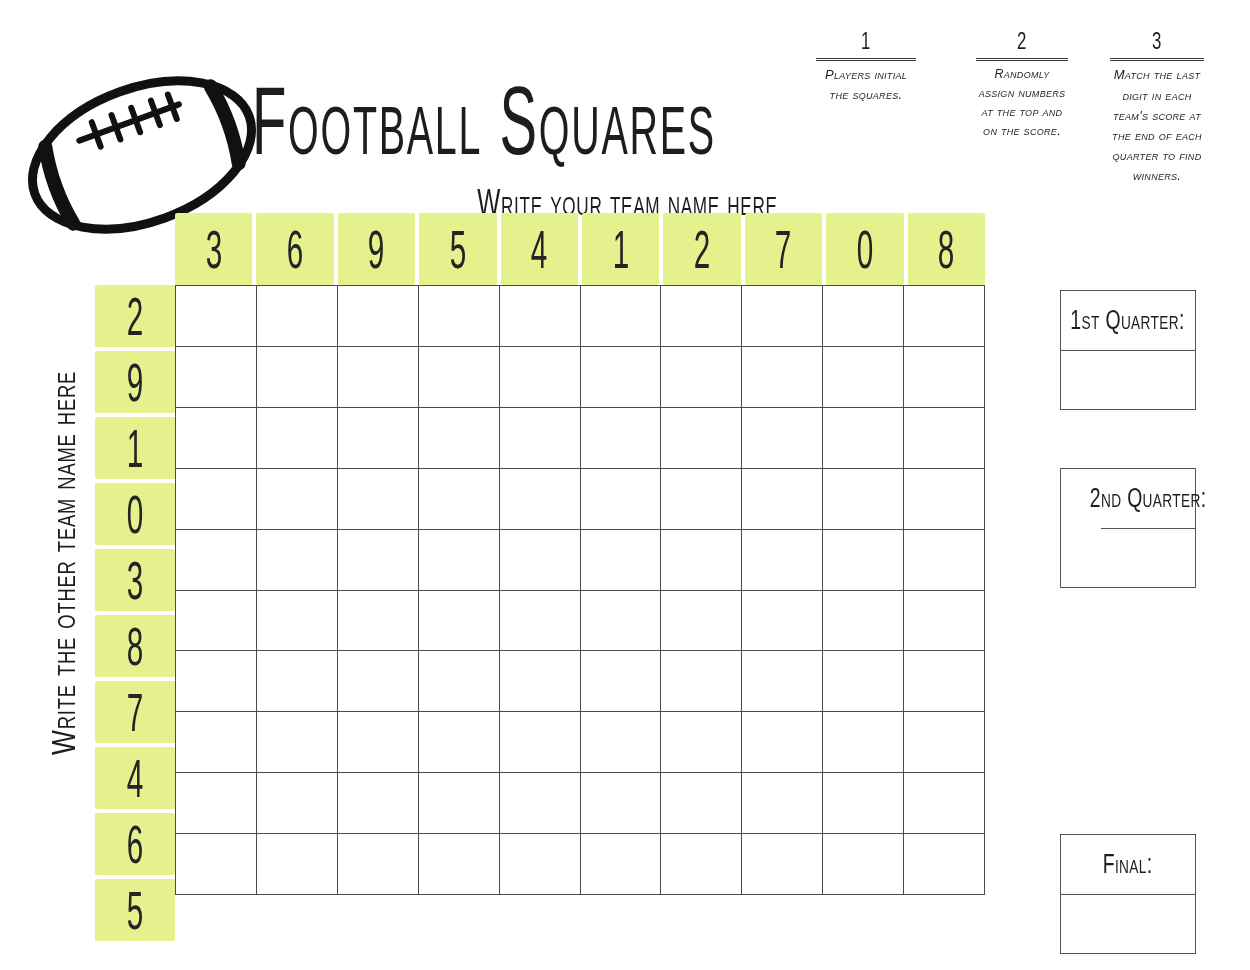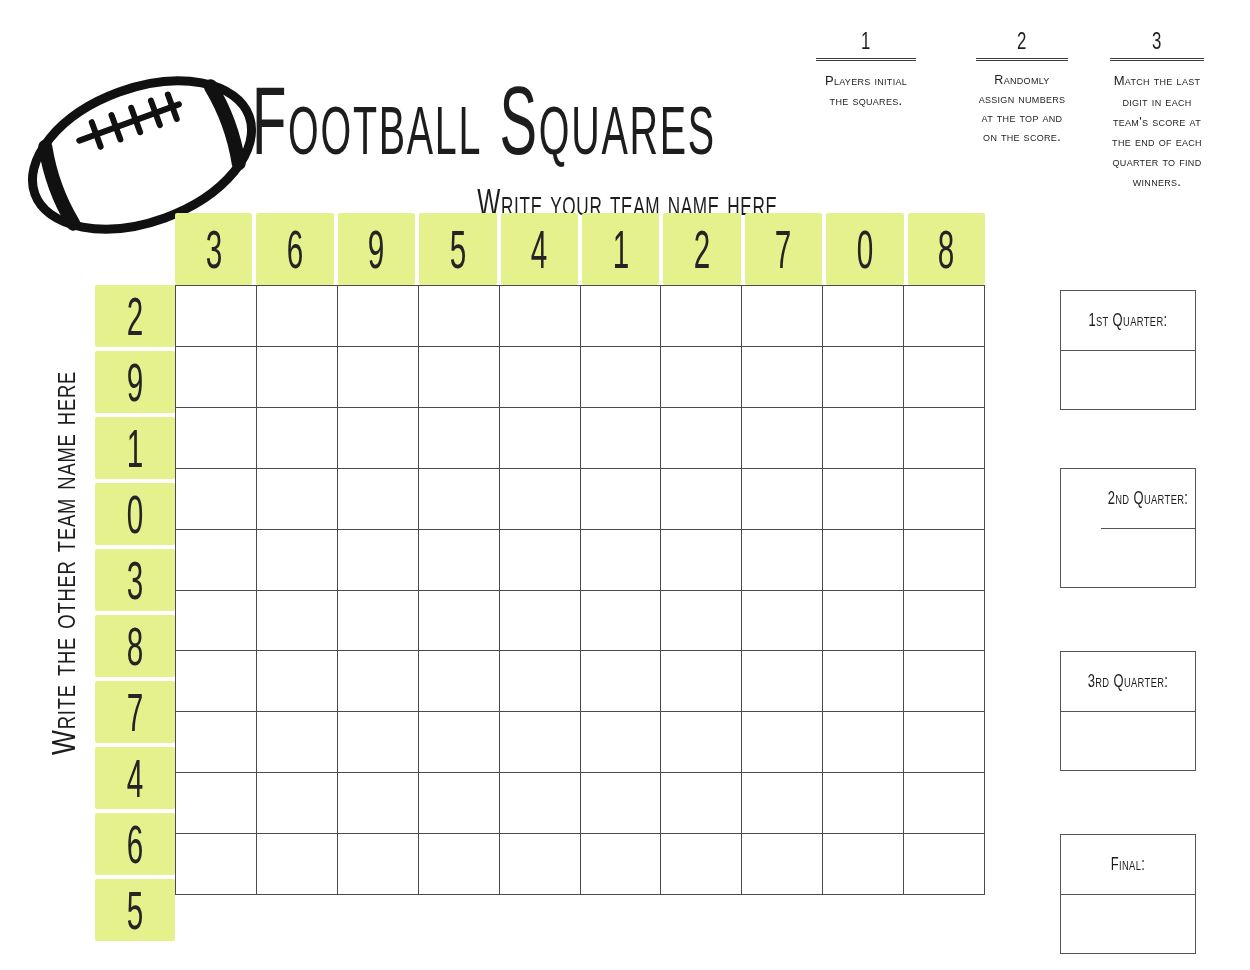--- a/index.html
+++ b/index.html
@@ -37,21 +37,21 @@
   
   .step{position:absolute;top:28px;text-align:center;}
   .step-1{left:816px;width:100px;}
   .step-2{left:976px;width:92px;}
   .step-3{left:1110px;width:94px;}
   .step-num{
     font-size:24px;line-height:1.1;padding-bottom:4px;
     border-bottom:3px double #3c3c3c;
   }
   .step-num .squeeze{transform:scaleX(0.7);}
-  .step-text{margin-top:10px;line-height:1.5;letter-spacing:0.3px;}
+  .step-text{margin-top:4px;line-height:1.5;letter-spacing:0.3px;font-style:italic;}
   .step-1 .step-text{font-size:13px;}
   .step-2 .step-text{font-size:12.5px;}
   .step-3 .step-text{font-size:13px;line-height:1.55;}
 
   
   .top-numbers{
     position:absolute;left:175px;top:213px;width:810px;height:72px;
     display:grid;grid-template-columns:repeat(10,1fr);gap:4px;
   }
   .side-numbers{
@@ -87,21 +87,21 @@
     position:absolute;left:1060px;width:136px;height:120px;
     border:1px solid var(--box-border);background:#fff;
   }
   .box-1{top:290px;}
   .box-2{top:468px;padding-left:40px;}
   .box-3{top:651px;}
   .box-4{top:834px;}
   .score-label{
     height:60px;border-bottom:1px solid var(--box-border);
     display:flex;align-items:center;justify-content:center;
-    font-size:18px;letter-spacing:0.5px;
+    font-size:27px;letter-spacing:0.5px;
   }
   .score-label .squeeze{transform:scaleX(0.72);}
   .score-blank{height:58px;}
 </style>
 </head>
 <body>
 
 <div class="page">
 
   <svg class="football" viewBox="0 0 250 195" fill="none">
@@ -309,26 +309,20 @@
         <span class="squeeze">1st Quarter:</span>
       </div>
     <div class="score-blank"></div>
   </div>
   <div class="score-box box-2">
     <div class="score-label hand">
         <span class="squeeze">2nd Quarter:</span>
       </div>
     <div class="score-blank"></div>
   </div>
-  <div class="score-box box-3">
-    <div class="score-label hand">
-        <span class="squeeze">3rd Quarter:</span>
-      </div>
-    <div class="score-blank"></div>
-  </div>
   <div class="score-box box-4">
     <div class="score-label hand">
         <span class="squeeze">Final:</span>
       </div>
     <div class="score-blank"></div>
   </div>
 
 </div>
 
 </body></html>

